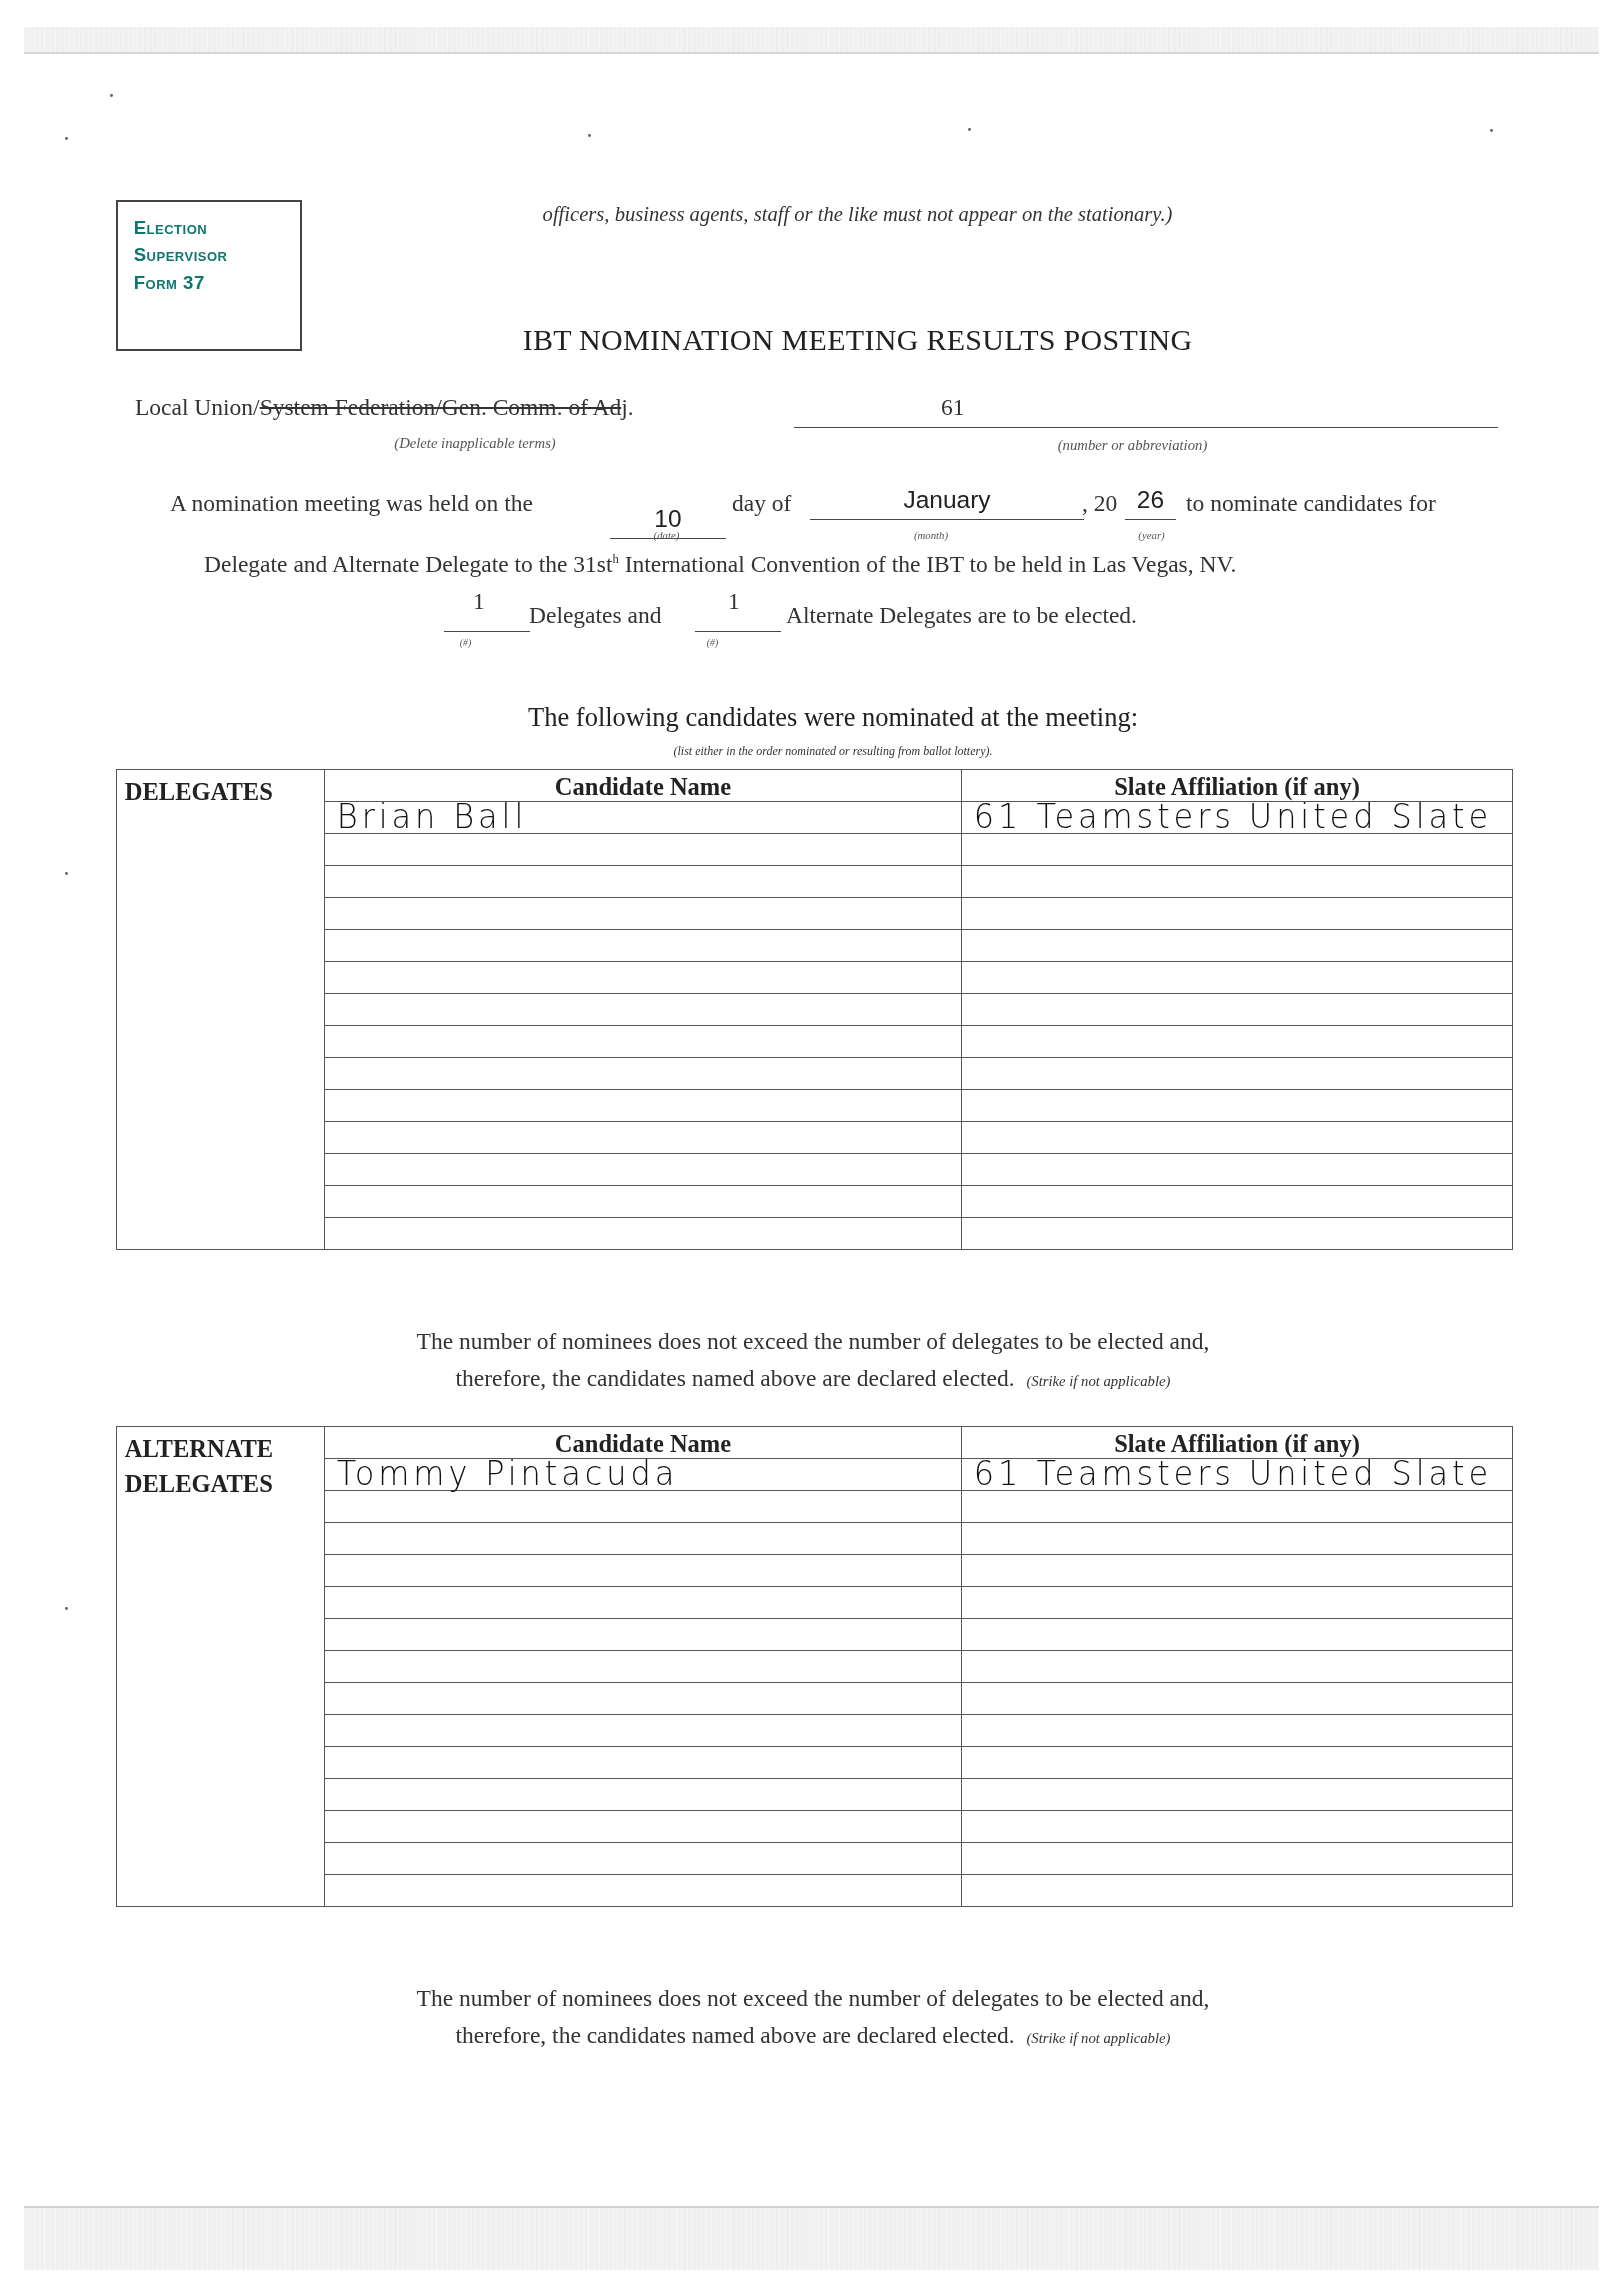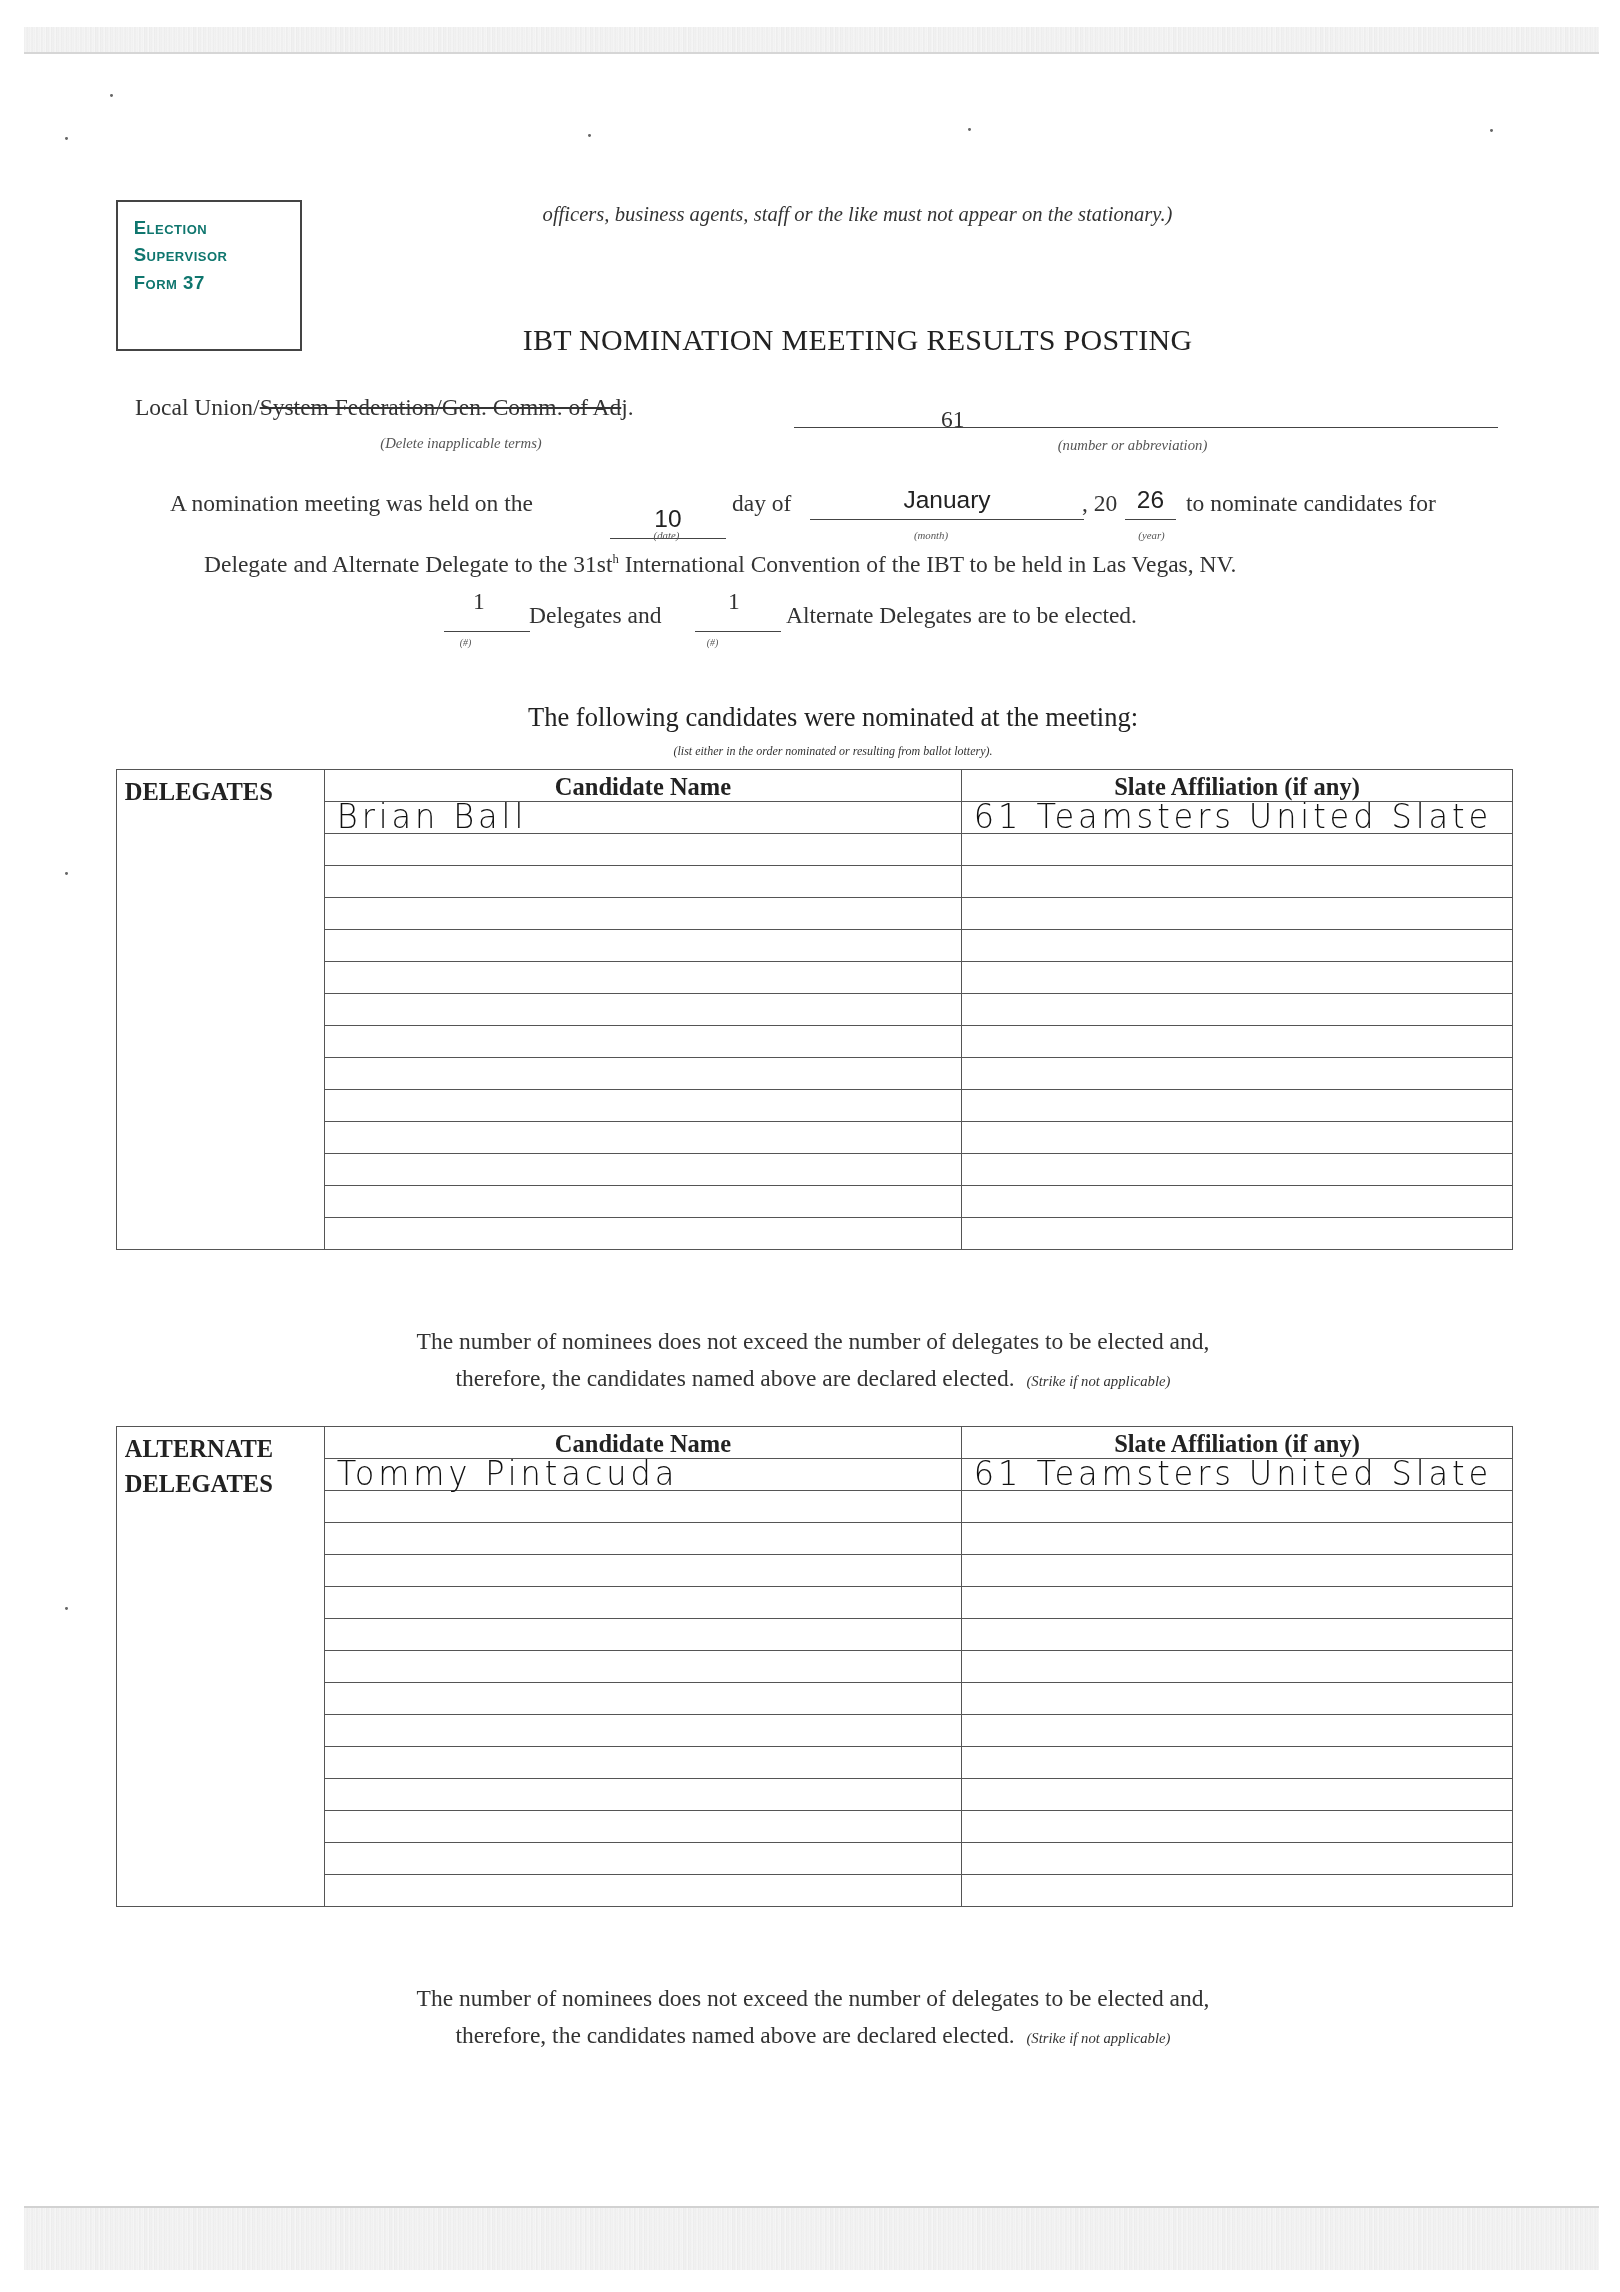--- a/index.html
+++ b/index.html
@@ -52,23 +52,23 @@
 
 <div class="abs notice">
   <div>officers, business agents, staff or the like must not appear on the stationary.)</div>
 </div>
 
 <div class="abs title">IBT NOMINATION MEETING RESULTS POSTING</div>
 
 <div class="abs line-text" style="left:135px; top:394px;">
   <span>Local Union/</span><span class="strike">System Federation/Gen. Comm. of Ad</span><span>j.</span>
 </div>
-<div class="hint" style="left:314px; top:435px; width:294px; font-size:14.7px;">(Delete inapplicable terms)</div>
+<div class="hint" style="left:328px; top:435px; width:294px; font-size:14.7px;">(Delete inapplicable terms)</div>
 <div class="blank" style="left:794px; top:394px; width:704px; height:33px;">
-  <span class="line-text" style="position:absolute; left:147px; top:12px;text-align:right;">61</span>
+  <span class="line-text" style="position:absolute; left:147px; top:0;text-align:right;">61</span>
 </div>
 <div class="hint" style="left:1010px; top:437px; width:245px; font-size:14.7px;">(number or abbreviation)</div>
 
 <div class="abs line-text" style="left:170px; top:490px;">A nomination meeting was held on the</div>
 <div class="blank" style="left:610px; top:486px; width:116px; height:33px;margin-top:19px;">
   <span class="filled">10</span>
 </div>
 <div class="hint" style="left:637px; top:529px; width:59px; font-size:10.8px;">(date)</div>
 <div class="abs line-text" style="left:732px; top:490px;">day of</div>
 <div class="blank" style="left:810px; top:486px; width:274px; height:33px;">

